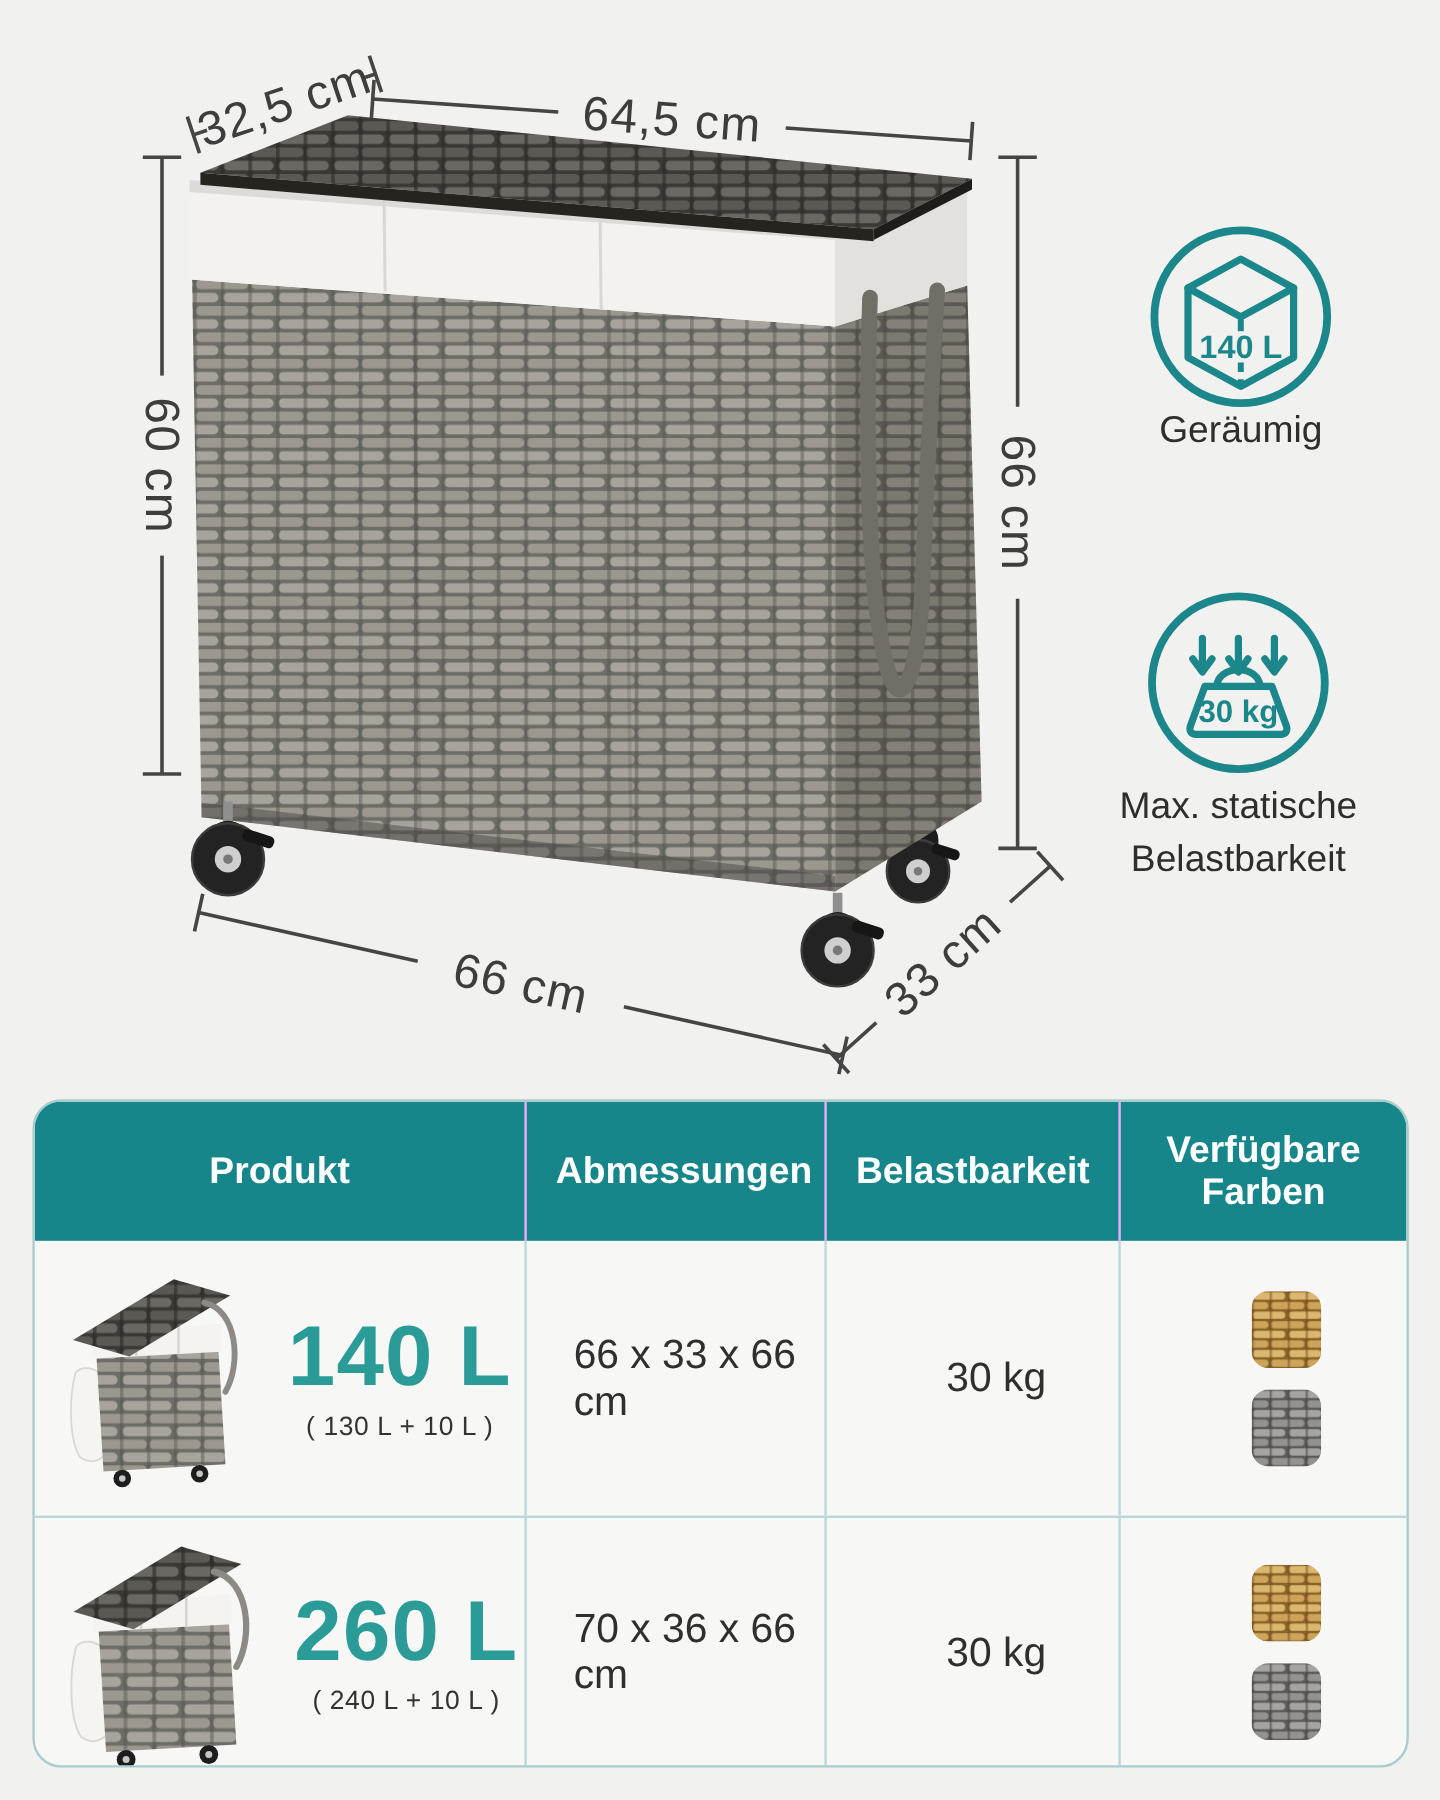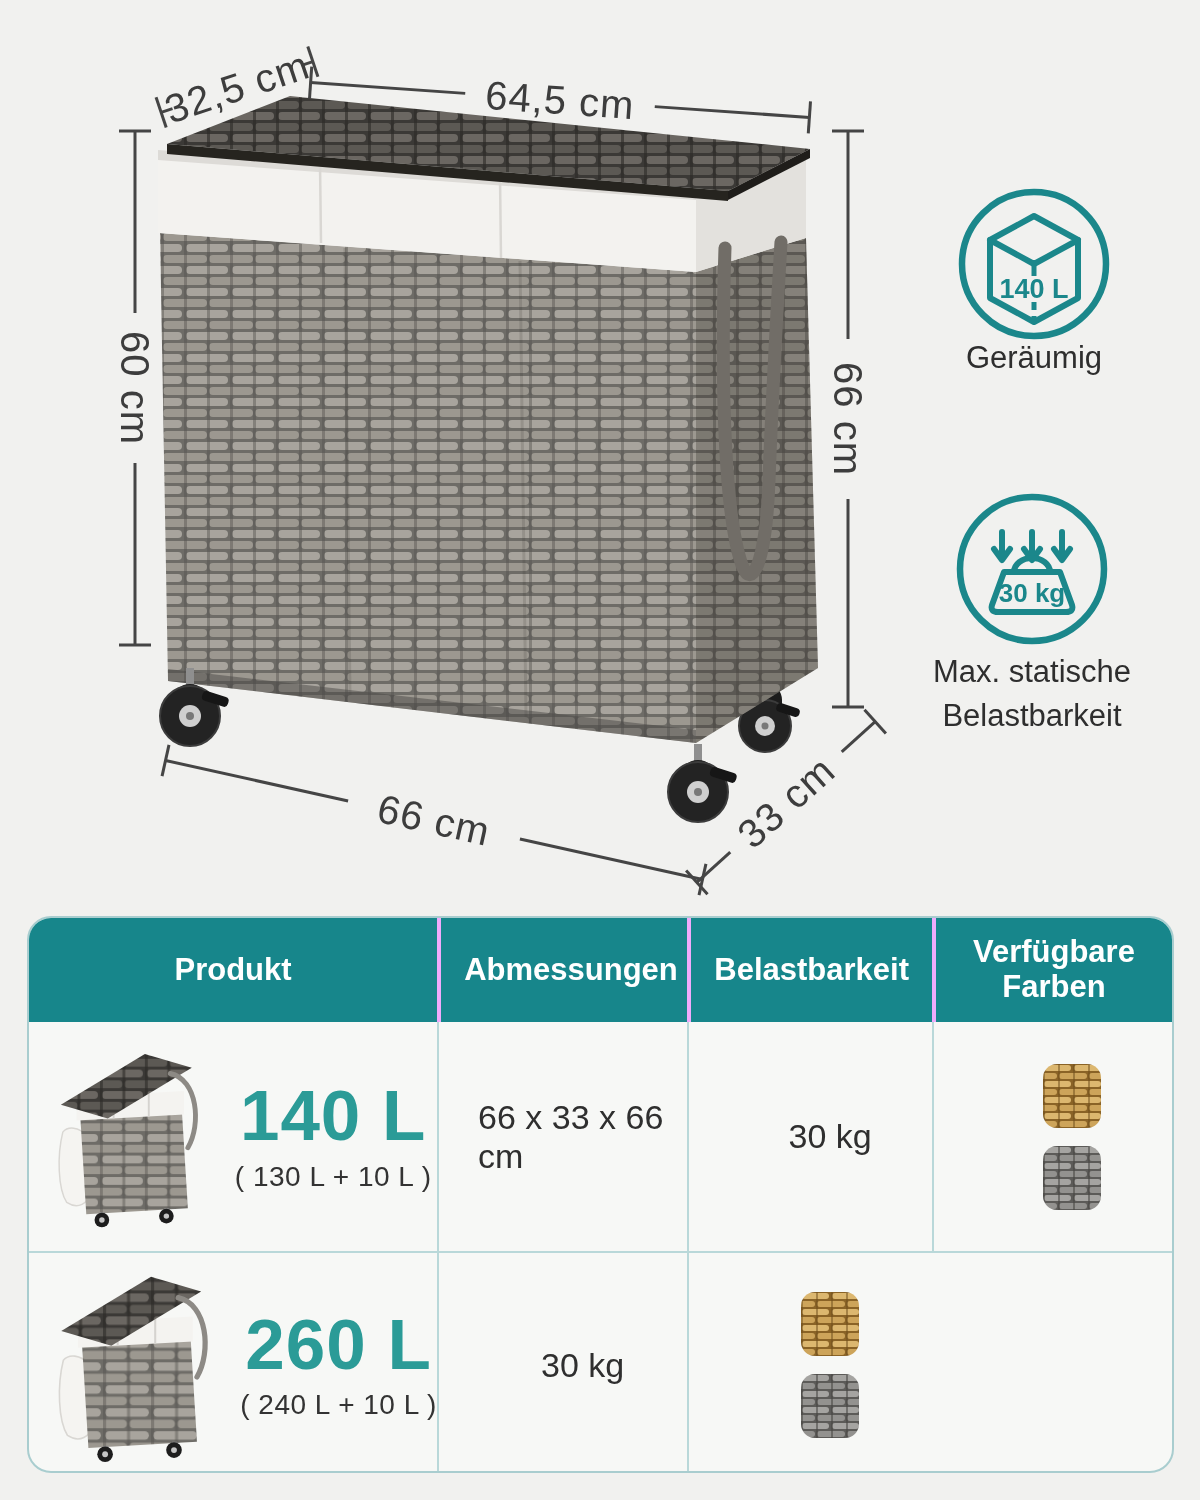--- a/index.html
+++ b/index.html
@@ -21,42 +21,42 @@
   .liner-seam{stroke:#d9d7d3;stroke-width:2.5;}
 
   
   .spec-table{
     position:absolute;left:27px;top:916px;width:1147px;height:557px;
     background:#f7f8f6;border:2px solid #a9cdcf;border-radius:24px;
     overflow:hidden;box-sizing:border-box;
   }
   .tbl-header{
     display:grid;grid-template-columns:35.7% 21.9% 21.4% 21%;
-    height:104px;background:#17868b;
+    height:116px;background:#17868b;
   }
   .hd-cell{
     display:flex;align-items:center;justify-content:center;text-align:center;
     color:#ffffff;font-weight:bold;font-size:31px;line-height:1.12;
   }
-  .hd-cell + .hd-cell{border-left:4px solid #f0abfc;}
+  .hd-cell + .hd-cell{border-left:2px solid #f0abfc;}
   .hd-cell .hd-text{display:inline-block;max-width:200px;}
   .tbl-row{
     display:grid;grid-template-columns:35.7% 21.9% 21.4% 21%;
     height:229px;
   }
   .tbl-row.second{height:224px;border-top:2px solid #b9d8d9;}
   .td{
     display:flex;align-items:center;justify-content:center;
     font-size:34px;color:#2f2f2f;
   }
   .td + .td{border-left:2px solid #b9d8d9;padding-left:39px;}
   .td.product{justify-content:flex-start;padding-left:26px;box-sizing:border-box;}
   .capacity-block{margin-left:18px;text-align:center;width:210px;}
   .capacity{font-size:71px;font-weight:bold;color:#2b9b97;line-height:1.02;letter-spacing:1px;}
-  .capacity-detail{font-size:28px;color:#333333;margin-top:8px;letter-spacing:.5px;white-space:nowrap;}
+  .capacity-detail{font-size:22px;color:#333333;margin-top:8px;letter-spacing:.5px;white-space:nowrap;}
   .swatch-col{flex-direction:column;gap:18px;}
   .swatch{display:block;}
 </style>
 </head>
 <body>
 
 <svg width="0" height="0" style="position:absolute" aria-hidden="true">
   <defs>
     <pattern id="wvBody" width="46" height="22" patternUnits="userSpaceOnUse">
       <rect width="46" height="22" fill="#6e6c67"></rect>
@@ -284,20 +284,21 @@
           <circle cx="48" cy="178" r="7.5" fill="#1d1d1d"></circle>
             <circle cx="48" cy="178" r="2.8" fill="#c6c6c6"></circle>
           <circle cx="114" cy="174" r="7.5" fill="#1d1d1d"></circle>
             <circle cx="114" cy="174" r="2.8" fill="#c6c6c6"></circle>
         </svg>
         <div class="capacity-block">
           <div class="capacity">260 L</div>
           <div class="capacity-detail">( 240 L + 10 L )</div>
         </div>
       </div>
+      <div class="td">70 x 36 x 66 cm</div>
       <div class="td">30 kg</div>
       <div class="td swatch-col">
         <svg class="swatch" width="58" height="64">
           <rect width="58" height="64" rx="14" fill="url(#wvTan)"></rect>
         </svg>
         <svg class="swatch" width="58" height="64">
           <rect width="58" height="64" rx="14" fill="url(#wvGrayS)"></rect>
         </svg>
       </div>
     </div>

